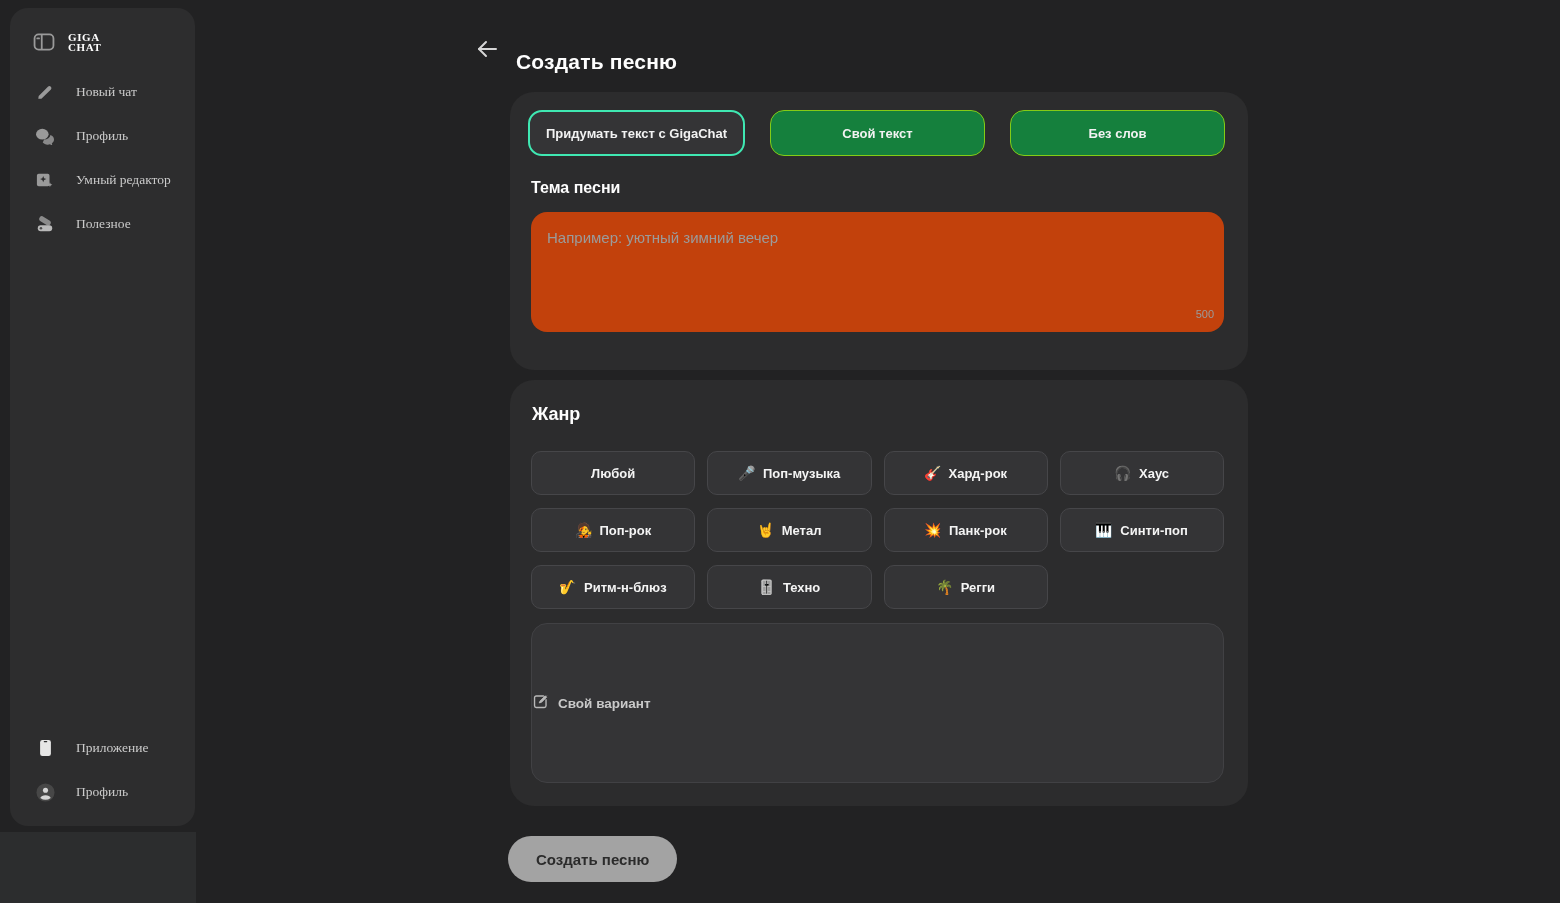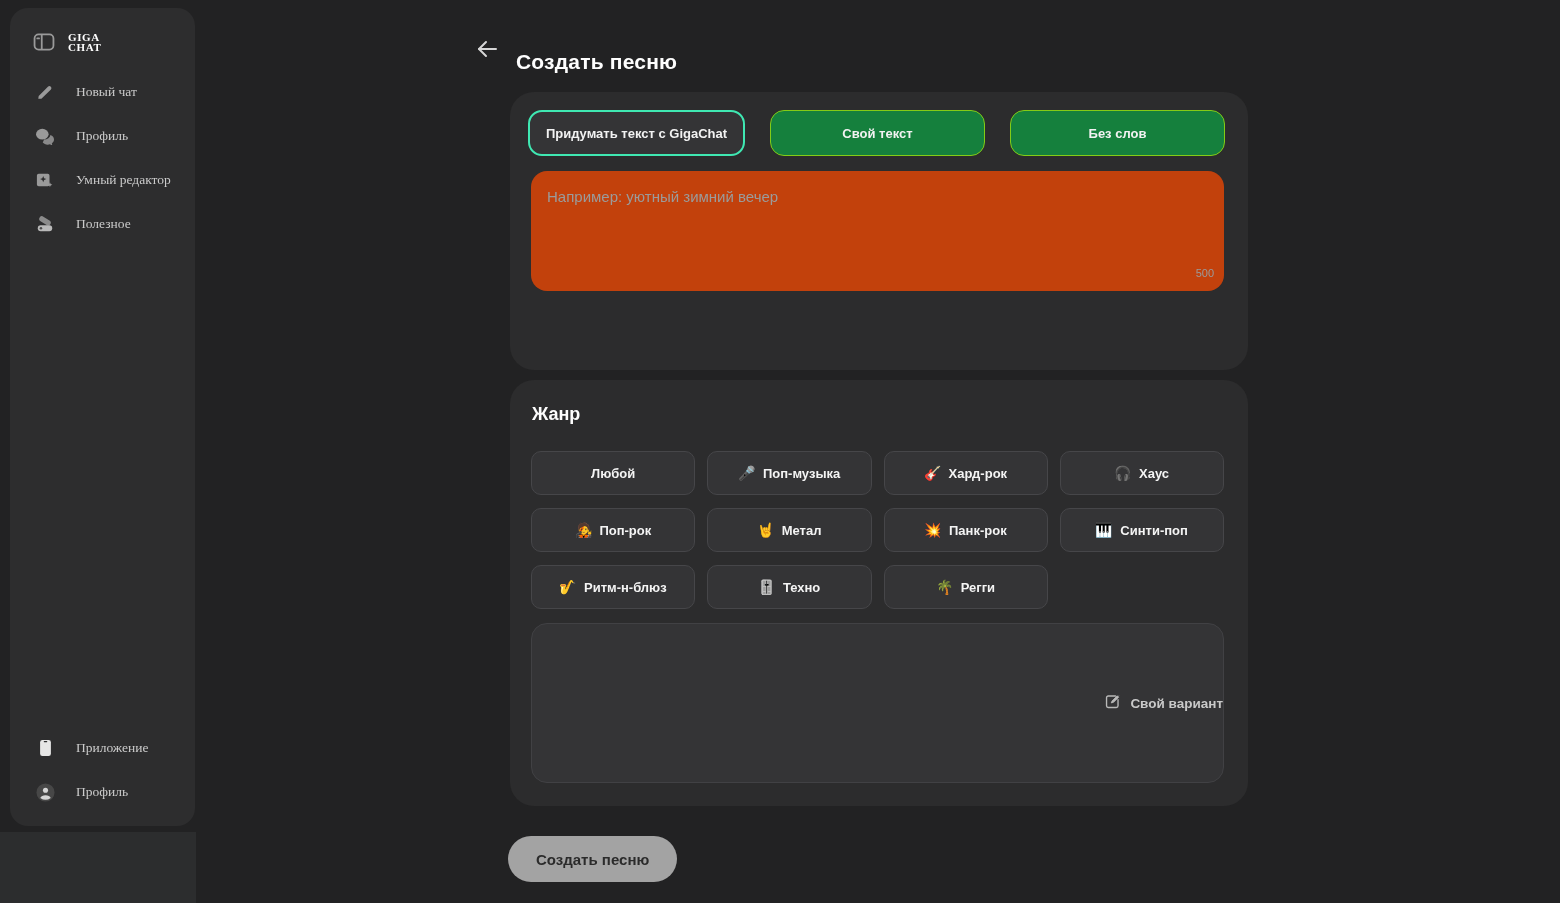--- a/index.html
+++ b/index.html
@@ -88,21 +88,21 @@
     background: #343436; border: 1px solid #464649;
     color: #f4f4f4; font-size: 13px; font-weight: 600;
     display: flex; align-items: center; justify-content: center; gap: 7px;
     cursor: pointer;
   }
   .genre-icon { font-size: 14px; line-height: 1; }
   .genre-icon:empty { display: none; }
   .custom-panel {
     margin: 14px 24px 0 21px; height: 160px;
     border-radius: 16px; background: #343436; border: 1px solid #414144;
-    display: flex; align-items: center; justify-content: flex-end; gap: 9px;
+    display: flex; align-items: center; justify-content: flex-start; gap: 9px;
     color: #c9c9c9; font-size: 13.5px; font-weight: 600; cursor: pointer;
   }
 
   
   .submit-btn {
     position: absolute; left: 508px; top: 836px;
     height: 46px; padding: 0 28px; border-radius: 23px;
     background: #a3a3a3; border: none;
     color: #2b2b2b; font-size: 15px; font-weight: 700;
     font-family: "Liberation Sans", sans-serif;
@@ -199,20 +199,21 @@
   </span>
 </div>
 <h1 class="page-title">Создать песню</h1>
 
 <section class="card card1">
   <div class="tabs">
     <div class="tab selected">Придумать текст с GigaChat</div>
     <div class="tab">Свой текст</div>
     <div class="tab">Без слов</div>
   </div>
+  <div class="field-label">Тема песни</div>
   <div class="textarea-wrap">
     <textarea class="theme-textarea" placeholder="Например: уютный зимний вечер" style=""></textarea>
     <span class="char-counter">500</span>
   </div>
 </section>
 
 <section class="card card2">
   <div class="genre-label">Жанр</div>
   <div class="genre-grid">
     <div class="genre-btn">

